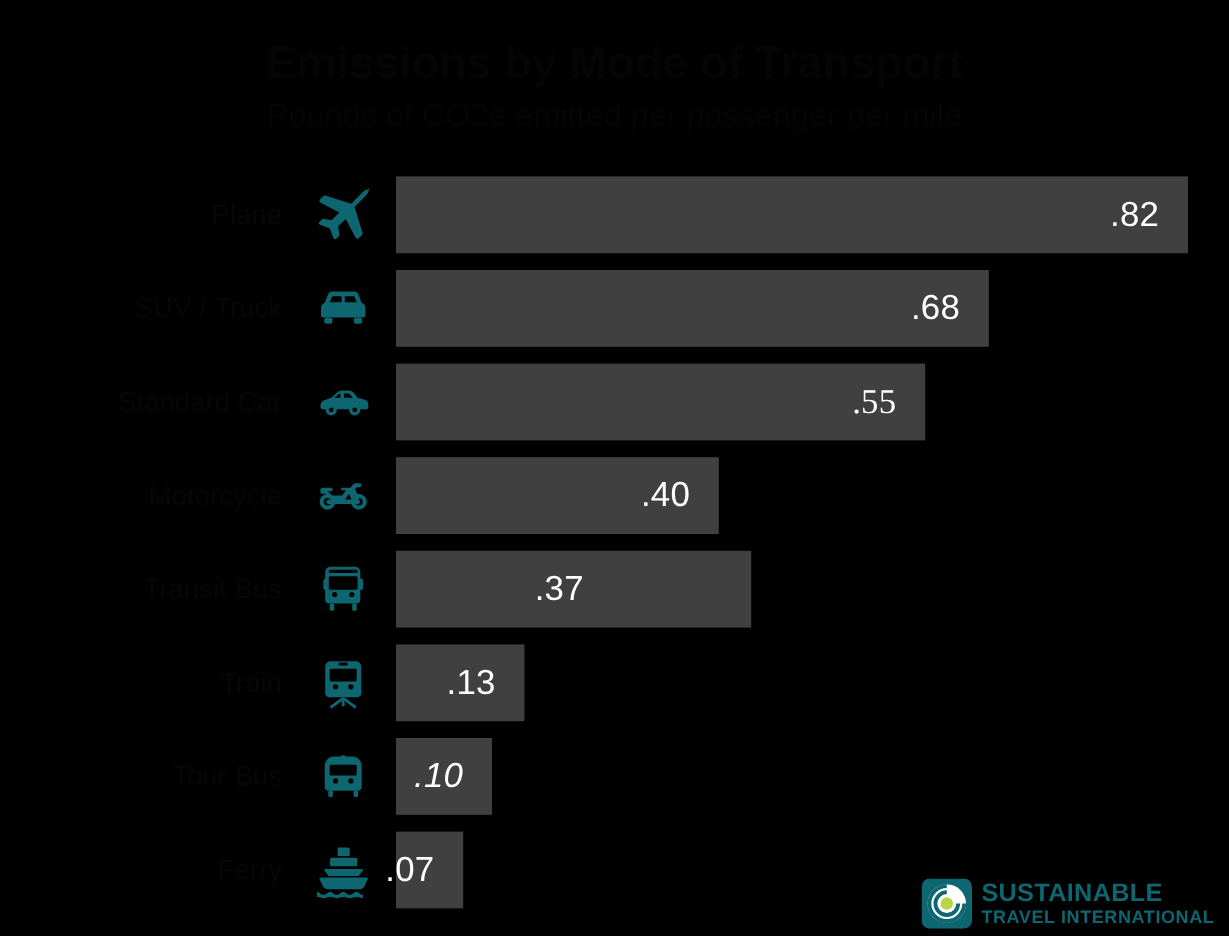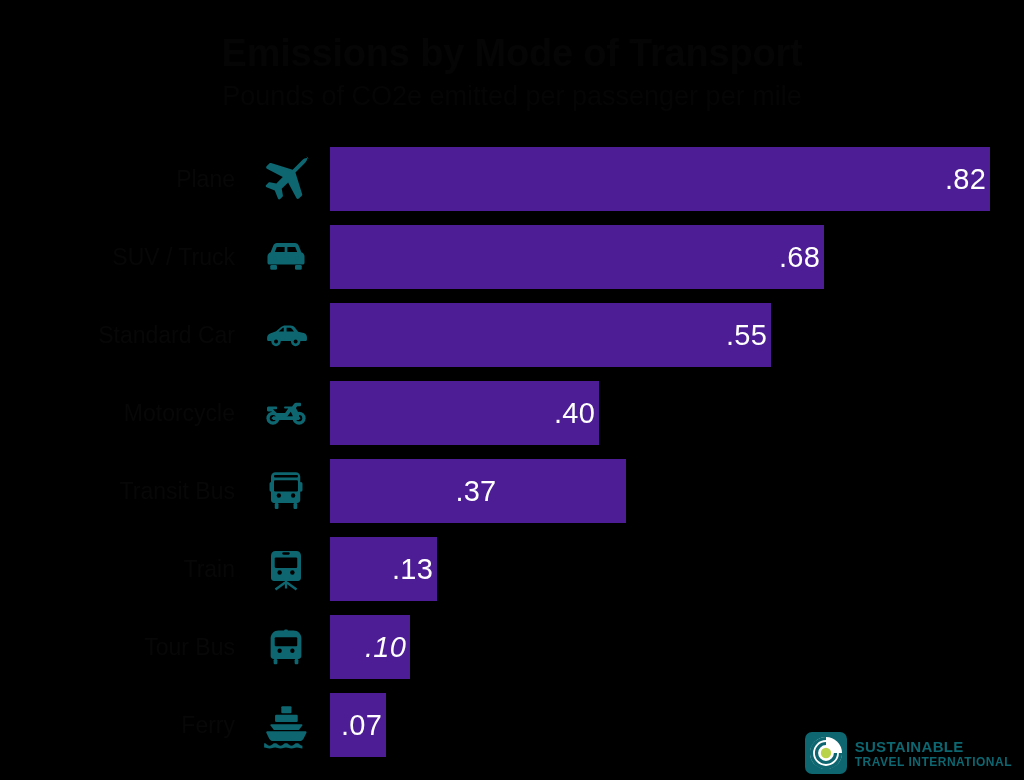--- a/index.html
+++ b/index.html
@@ -75,26 +75,26 @@
     justify-content: center;
     color: #0d6670;
   }
   .row-icon svg { display: block; }
   .bar {
     position: absolute;
     left: 330px;
     top: 50%;
     transform: translateY(-50%);
     height: 64px;
-    background: #4c1d95;
+    background: #404040;
     display: flex;
     align-items: center;
     justify-content: flex-end;
     box-sizing: border-box;
-    padding-right: 4px;
+    padding-right: 24px;
   }
   .bar-value {
     color: #ffffff;
     font-size: 29px;
     font-weight: normal;
     letter-spacing: 0.2px;
   }
 
   
   #logo {
@@ -110,27 +110,27 @@
     height: 42px;
     flex: 0 0 auto;
   }
   #logo-text {
     display: flex;
     flex-direction: column;
     justify-content: center;
     line-height: 1;
   }
   #logo-line1 {
-    font-size: 15px;
+    font-size: 21px;
     font-weight: bold;
     color: #0d6670;
     letter-spacing: 0.3px;
   }
   #logo-line2 {
-    font-size: 12px;
+    font-size: 15px;
     font-weight: bold;
     color: #0d6670;
     letter-spacing: 0.5px;
     margin-top: 2px;
   }
 </style>
 </head>
 <body>
 
 <div id="title-block">
@@ -176,21 +176,21 @@
         <svg viewBox="0 0 64 64" width="62" height="44">
           <g fill="currentColor">
             <path d="M4.5 36.2c0-3 1.6-5.3 4.3-6.3l8.8-3.2 7.2-6.2c1.7-1.5 3.9-2.3 6.1-2.3h7.7c2.6 0 5 1.2 6.6 3.2l4.5 5.7 8 1.9c2.8.7 4.8 3.2 4.8 6.1v3.3c0 1.3-1 2.3-2.3 2.3H6.8c-1.3 0-2.3-1-2.3-2.3v-2.2zm23-14.6l-6.2 5.3h7.4v-5.3h-1.2zm5.4 0v5.3h10.7l-3.1-3.9c-.7-.9-1.8-1.4-2.9-1.4h-4.7z"></path>
             <circle cx="17.5" cy="41.5" r="6.8"></circle>
             <circle cx="17.5" cy="41.5" r="2.9" fill="#000"></circle>
             <circle cx="46" cy="41.5" r="6.8"></circle>
             <circle cx="46" cy="41.5" r="2.9" fill="#000"></circle>
           </g>
         </svg>
       </div>
-      <div class="bar" style="width: 441px;">
+      <div class="bar" style="width: 441px; font-family: Liberation Serif, serif;">
         <span class="bar-value">.55</span>
       </div>
     </div>
     <div class="bar-row">
       <div class="row-label">Motorcycle</div>
       <div class="row-icon">
         <svg viewBox="0 0 64 64" width="62" height="44">
           <g fill="currentColor">
             <circle cx="13" cy="39.5" r="9.5"></circle>
             <circle cx="13" cy="39.5" r="4.6" fill="#000"></circle>

